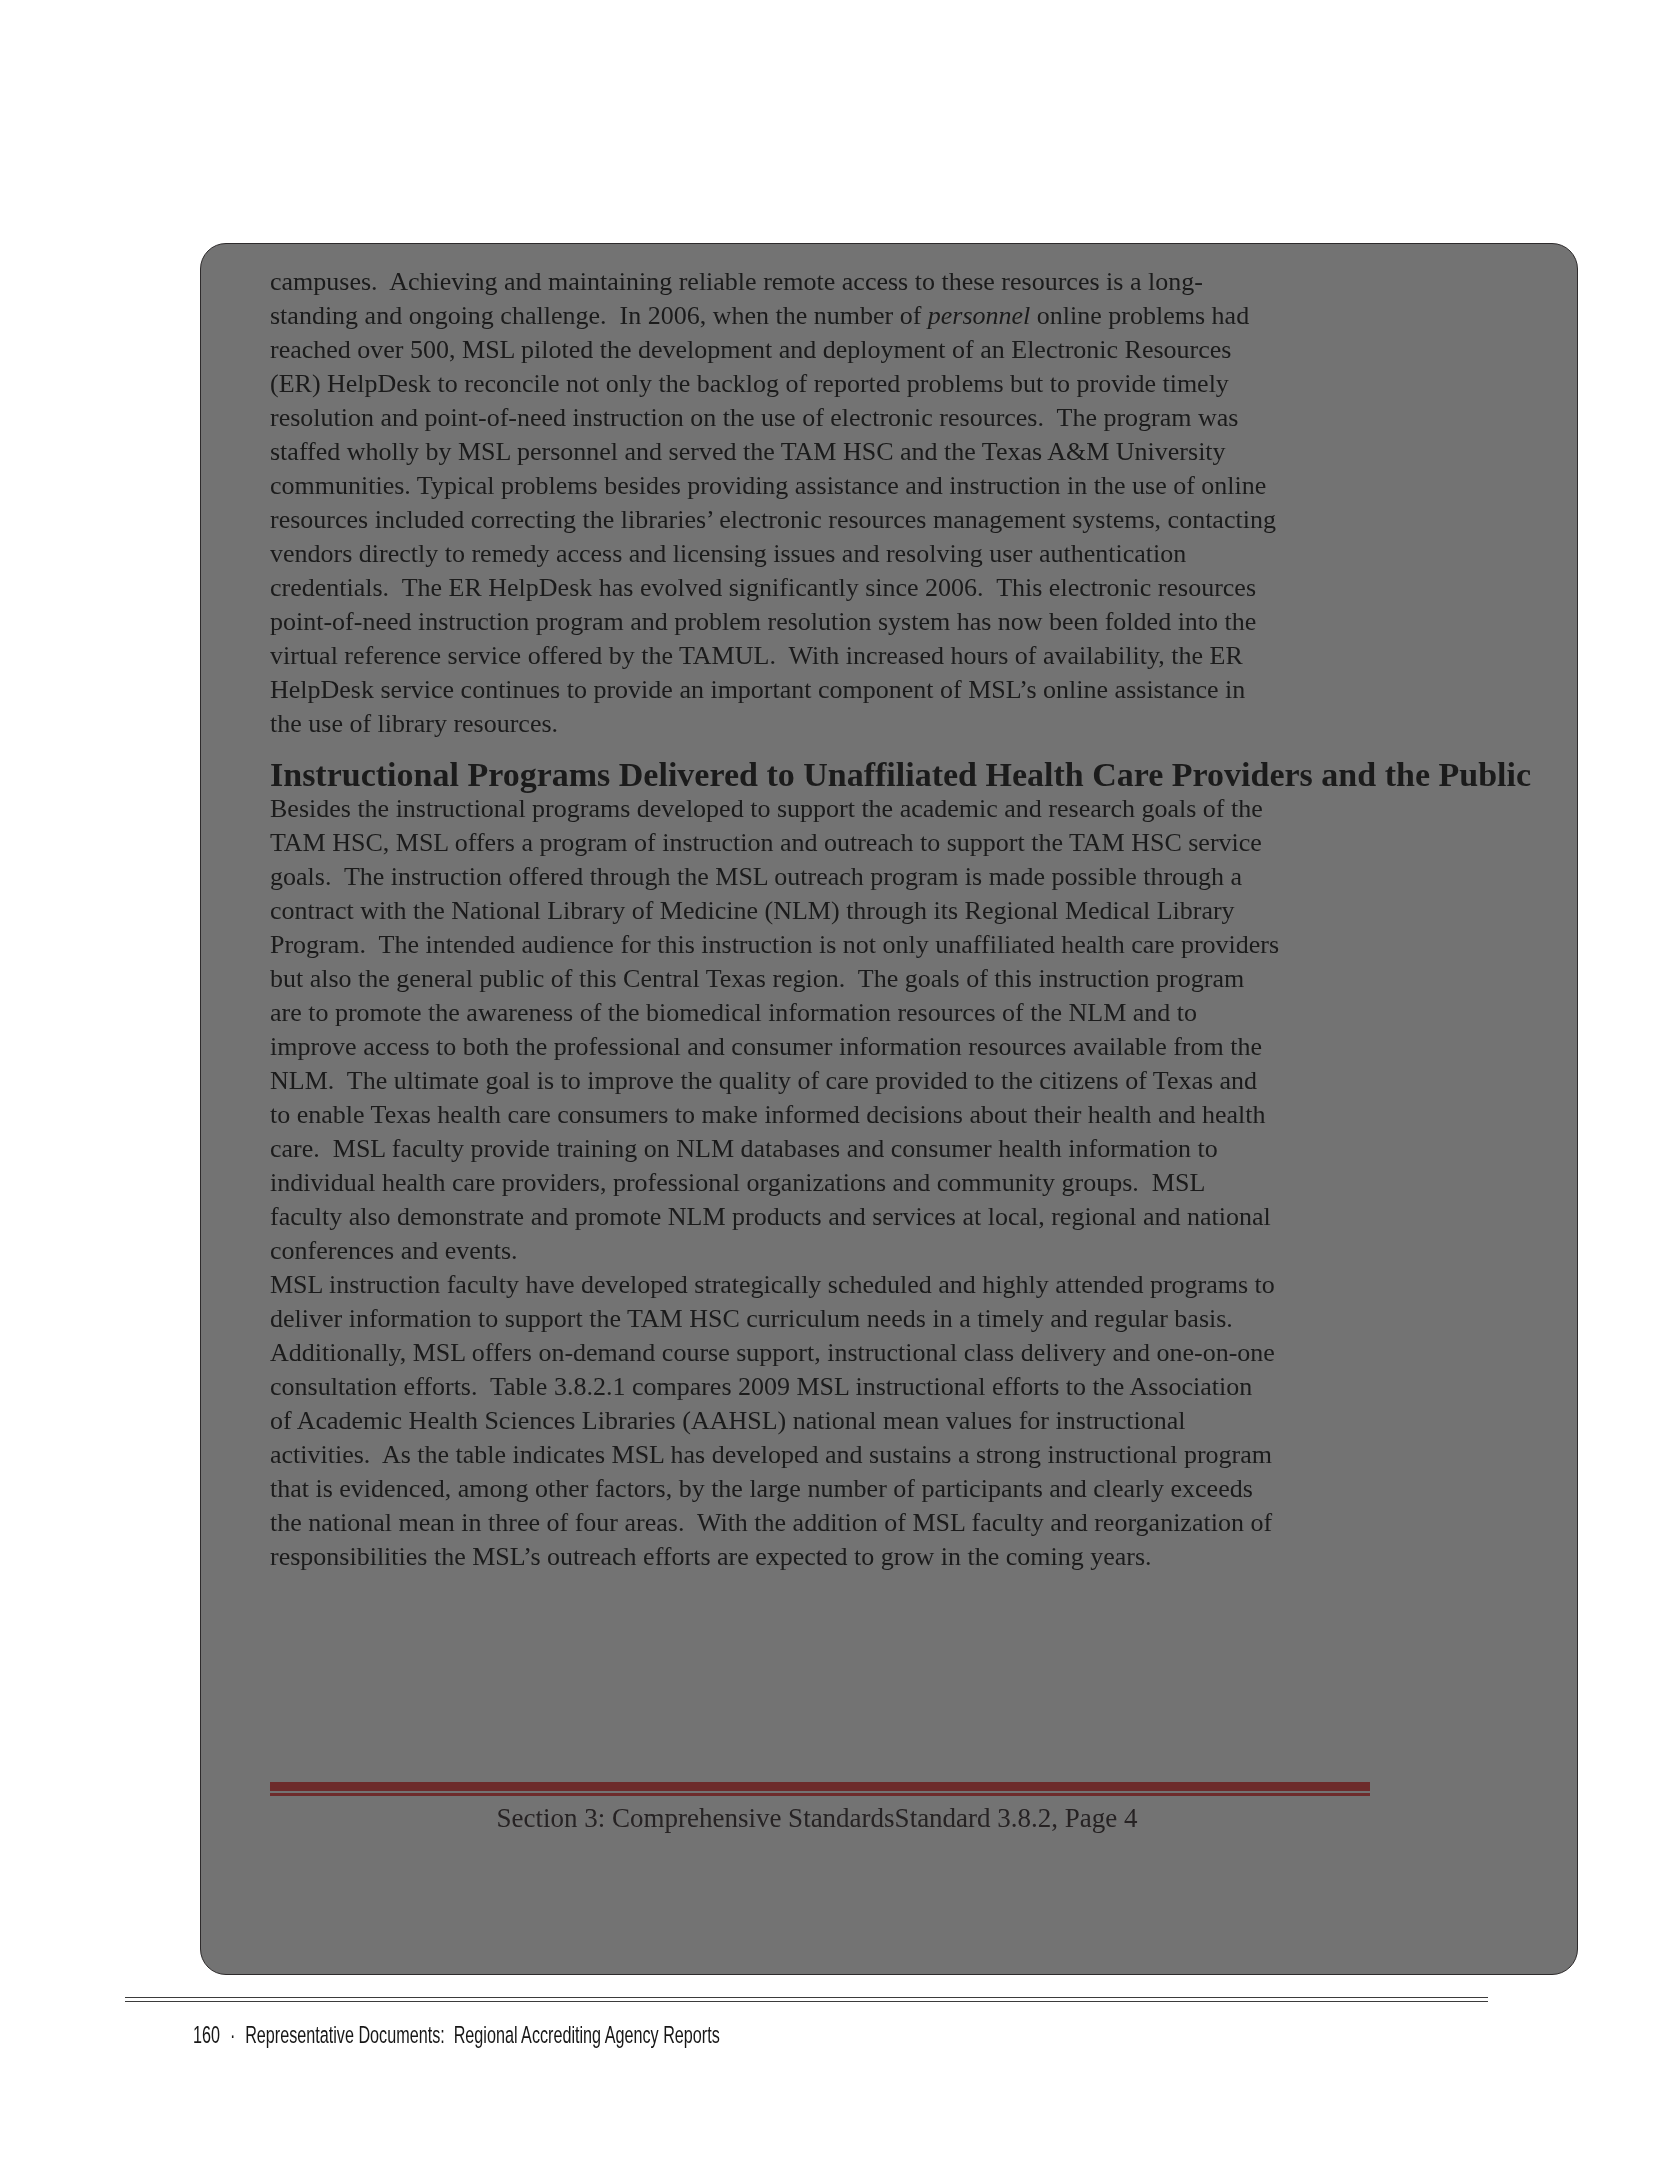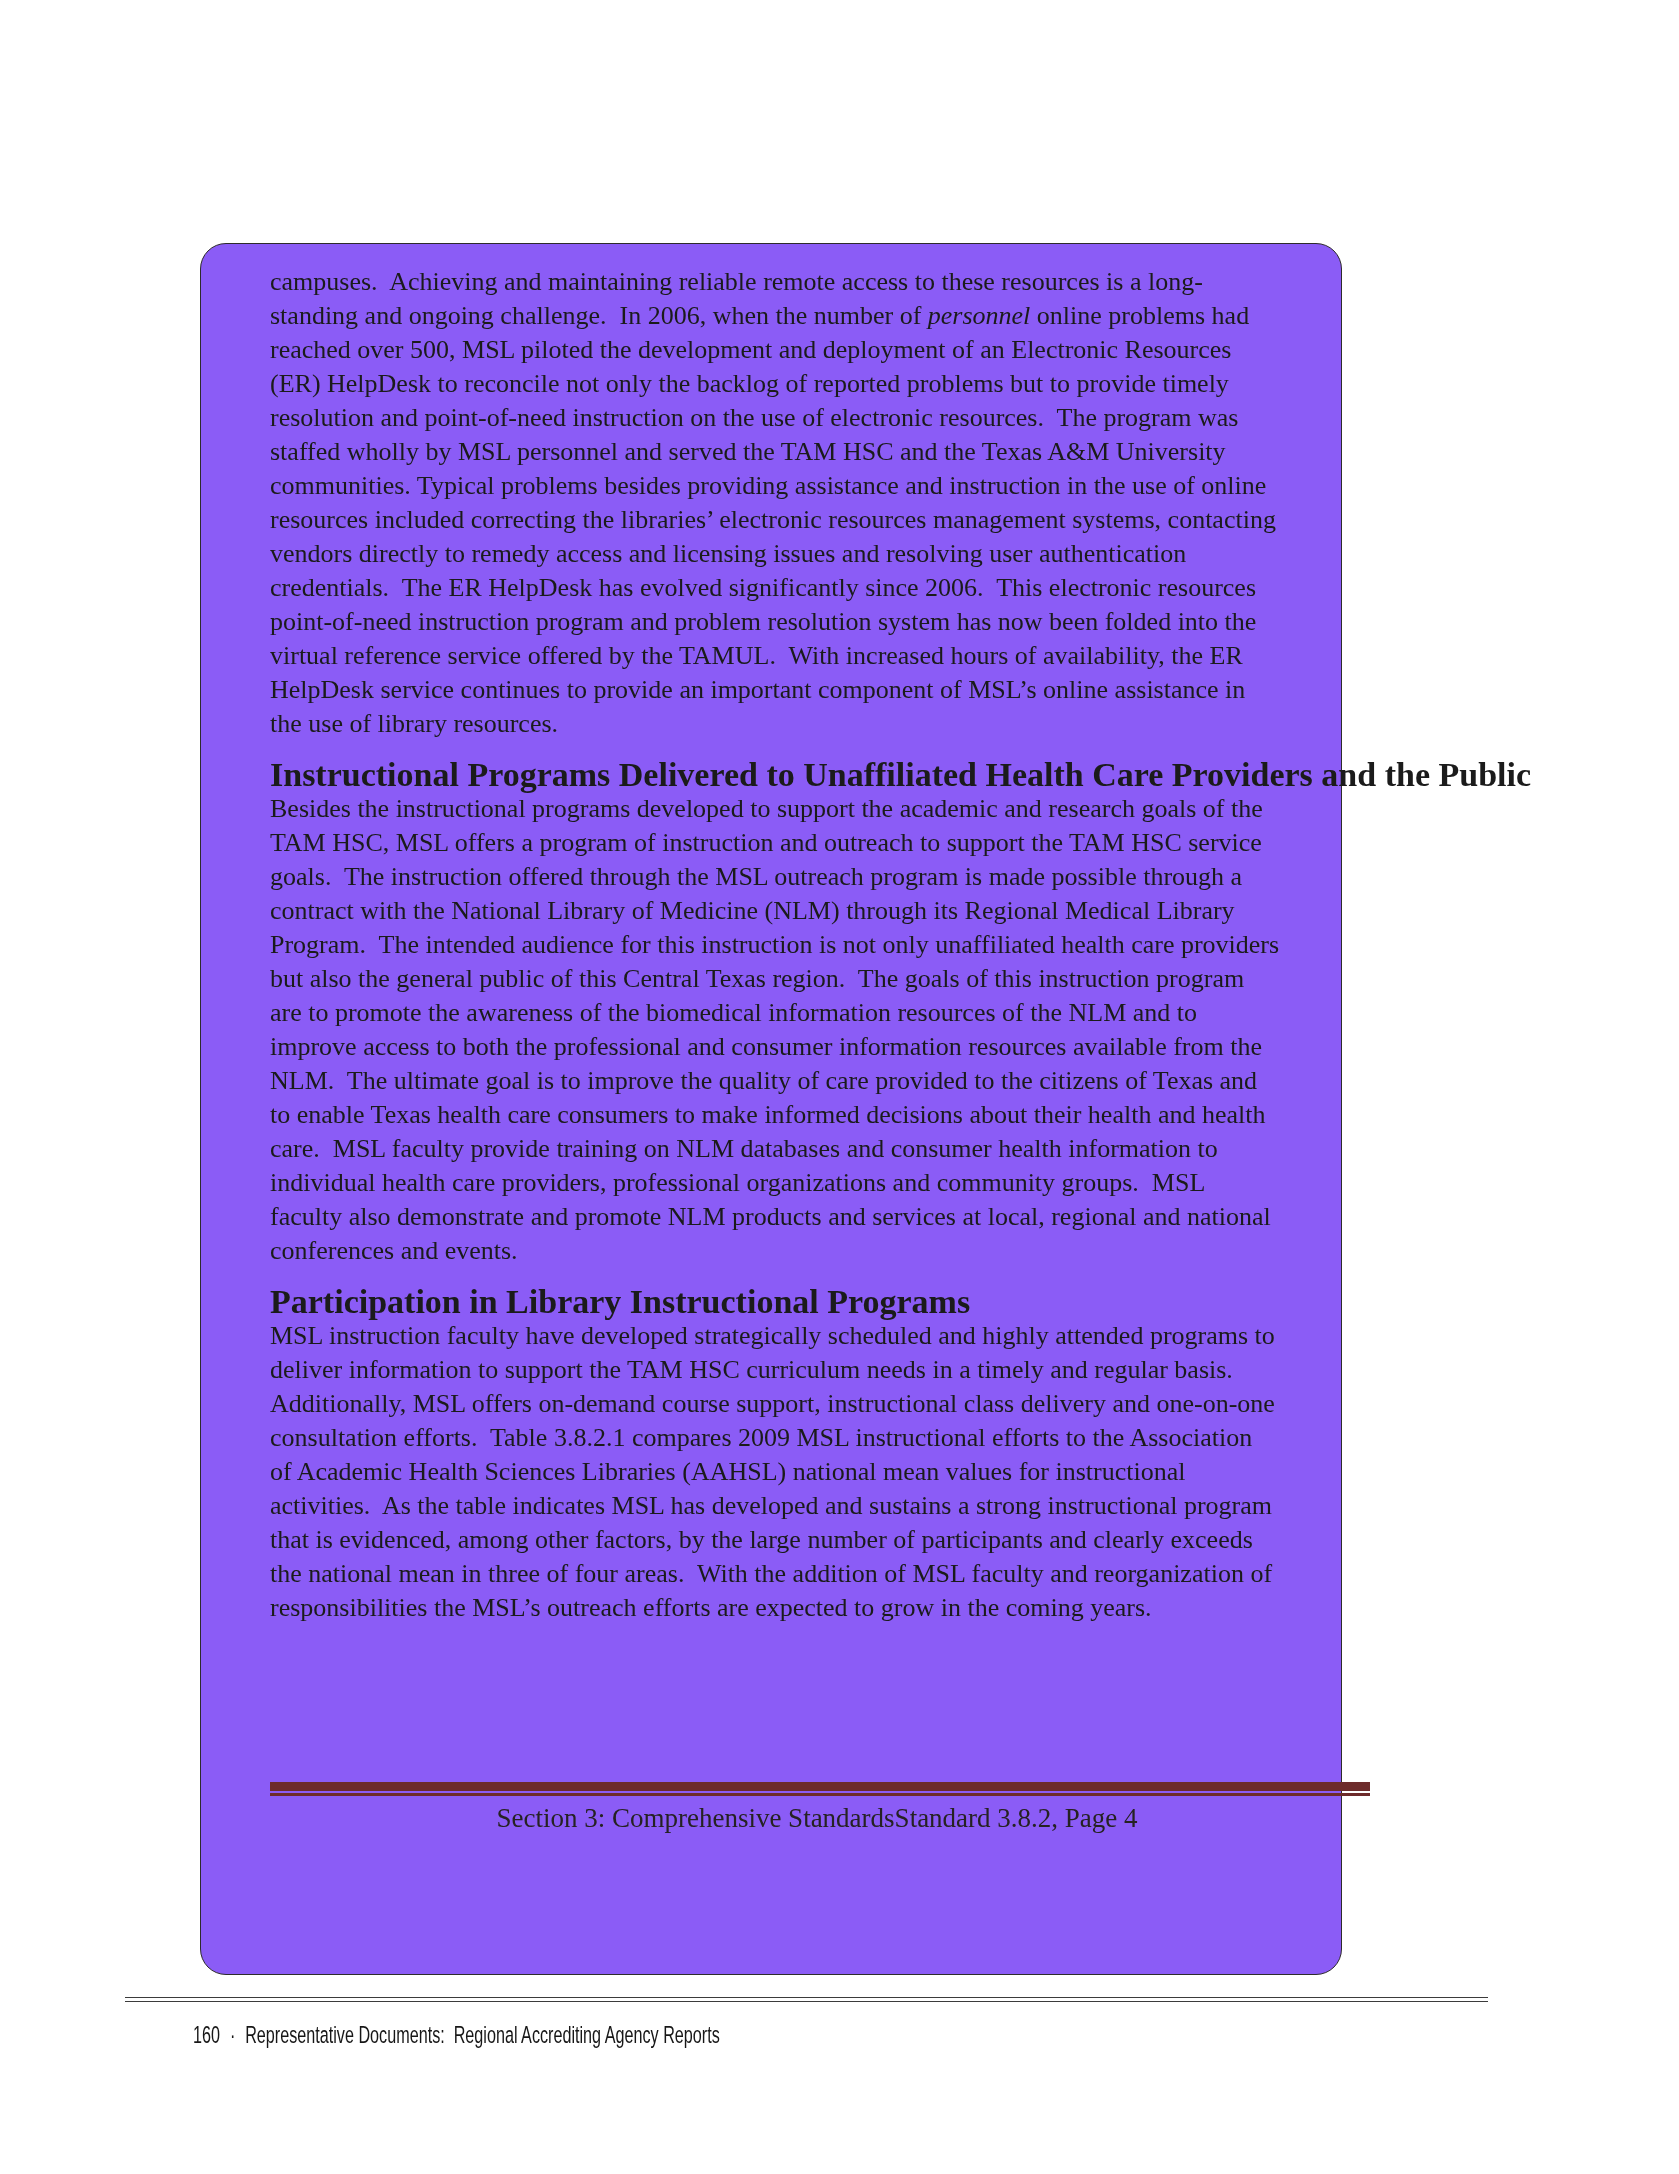--- a/index.html
+++ b/index.html
@@ -34,25 +34,25 @@
     transform: scaleX(0.63);
     transform-origin: 0 0;
     white-space: pre;
   }
 
   
   .doc-box {
     position: absolute;
     left: 200px;
     top: 243px;
-    width: 1142px;
+    width: 1378px;
     height: 1732px;
     border: 1.9px solid #2e2b2c;
     border-radius: 26px;
-    background: #8b5cf6;
+    background: #737373;
     box-sizing: border-box;
   }
   .doc-content {
     position: absolute;
     left: 69px;
     top: 21px;
     width: 1224px;
   }
   .body-text {
     font-family: "Liberation Serif", serif;
@@ -148,21 +148,20 @@
 but also the general public of this Central Texas region.  The goals of this instruction program
 are to promote the awareness of the biomedical information resources of the NLM and to
 improve access to both the professional and consumer information resources available from the
 NLM.  The ultimate goal is to improve the quality of care provided to the citizens of Texas and
 to enable Texas health care consumers to make informed decisions about their health and health
 care.  MSL faculty provide training on NLM databases and consumer health information to
 individual health care providers, professional organizations and community groups.  MSL
 faculty also demonstrate and promote NLM products and services at local, regional and national
 conferences and events.</p>
 
-      <h3 class="doc-heading">Participation in Library Instructional Programs</h3>
 
       <p class="body-text">MSL instruction faculty have developed strategically scheduled and highly attended programs to
 deliver information to support the TAM HSC curriculum needs in a timely and regular basis.
 Additionally, MSL offers on-demand course support, instructional class delivery and one-on-one
 consultation efforts.  Table 3.8.2.1 compares 2009 MSL instructional efforts to the Association
 of Academic Health Sciences Libraries (AAHSL) national mean values for instructional
 activities.  As the table indicates MSL has developed and sustains a strong instructional program
 that is evidenced, among other factors, by the large number of participants and clearly exceeds
 the national mean in three of four areas.  With the addition of MSL faculty and reorganization of
 responsibilities the MSL’s outreach efforts are expected to grow in the coming years.</p>

